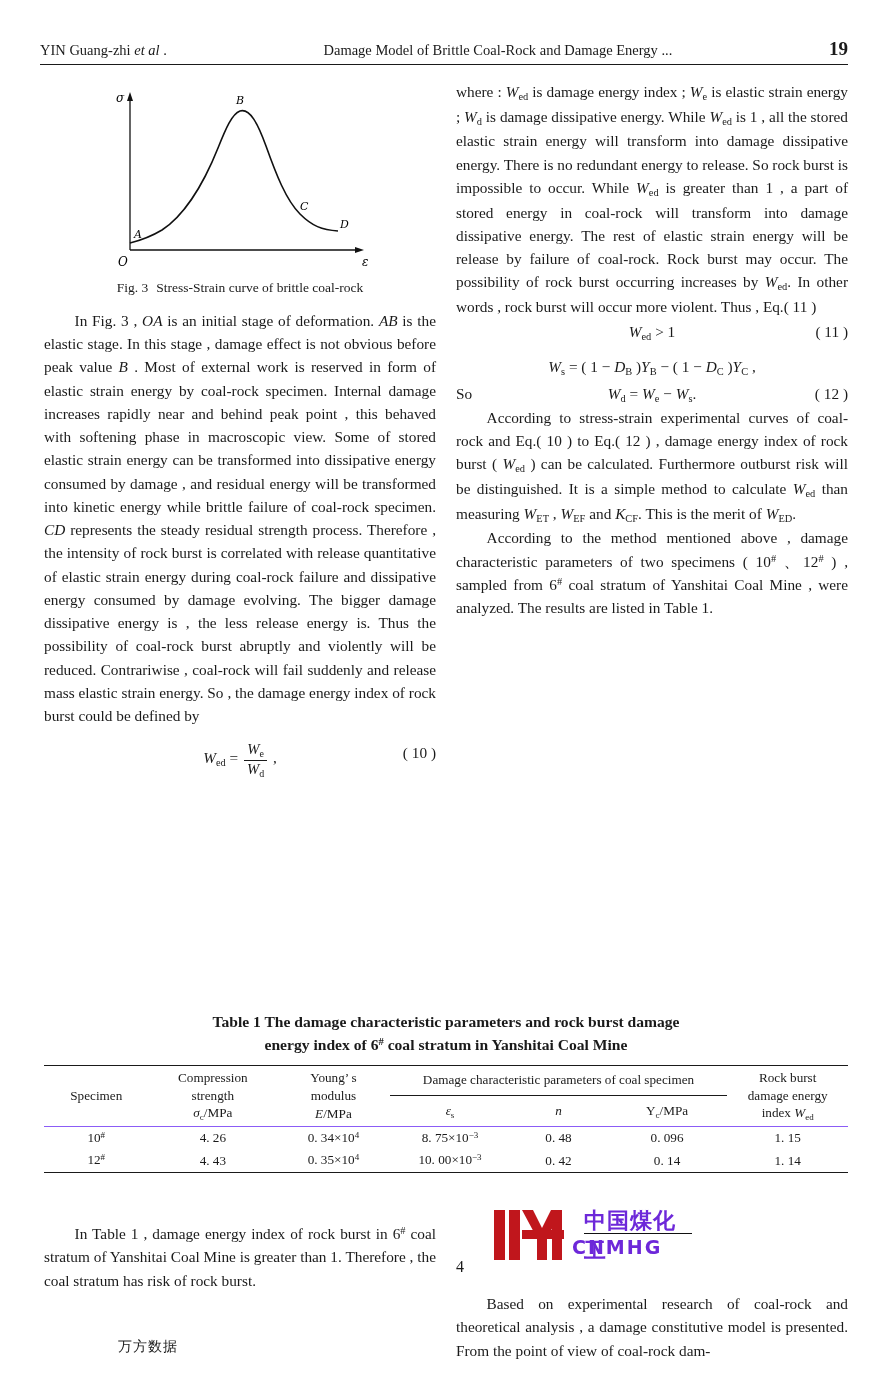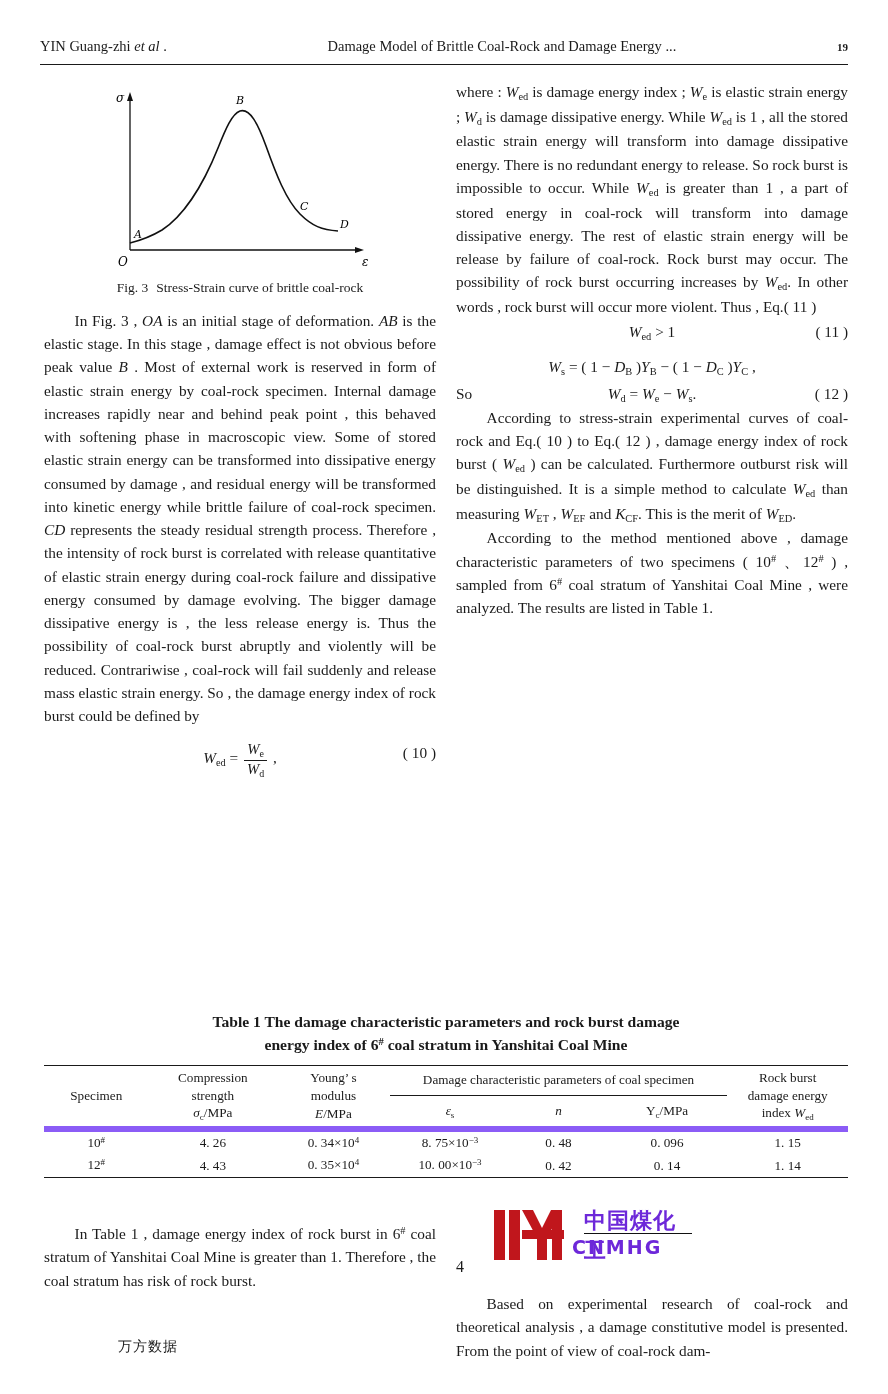--- a/index.html
+++ b/index.html
@@ -36,21 +36,21 @@
     white-space: nowrap;
   }
   .runhead .title {
     flex: 1;
     text-align: center;
     white-space: nowrap;
   }
   .runhead .pageno {
     white-space: nowrap;
     font-weight: bold;
-    font-size: 11px;
+    font-size: 19px;
   }
   .rule {
     position: absolute;
     left: 40px;
     right: 40px;
     top: 64px;
     border-top: 1.6px solid #1a1a1a;
   }
   
   .col {
@@ -134,21 +134,21 @@
     font-size: 13.2px;
   }
   table.data th, table.data td {
     text-align: center;
     vertical-align: middle;
     padding: 3px 2px;
     font-weight: normal;
   }
   .t-top { border-top: 1.6px solid #1a1a1a; }
   .t-bot { border-bottom: 1.6px solid #1a1a1a; }
-  .t-mid { border-bottom: 6px solid #8b5cf6; }
+  .t-mid { border-bottom: 1px solid #8b5cf6; }
   .span-rule {
     border-bottom: 1px solid #1a1a1a;
   }
   .hdr-cell { line-height: 1.35; padding-top: 6px; padding-bottom: 6px;}
 
   
   .botleft {
     position: absolute;
     left: 44px;
     top: 1222px;

